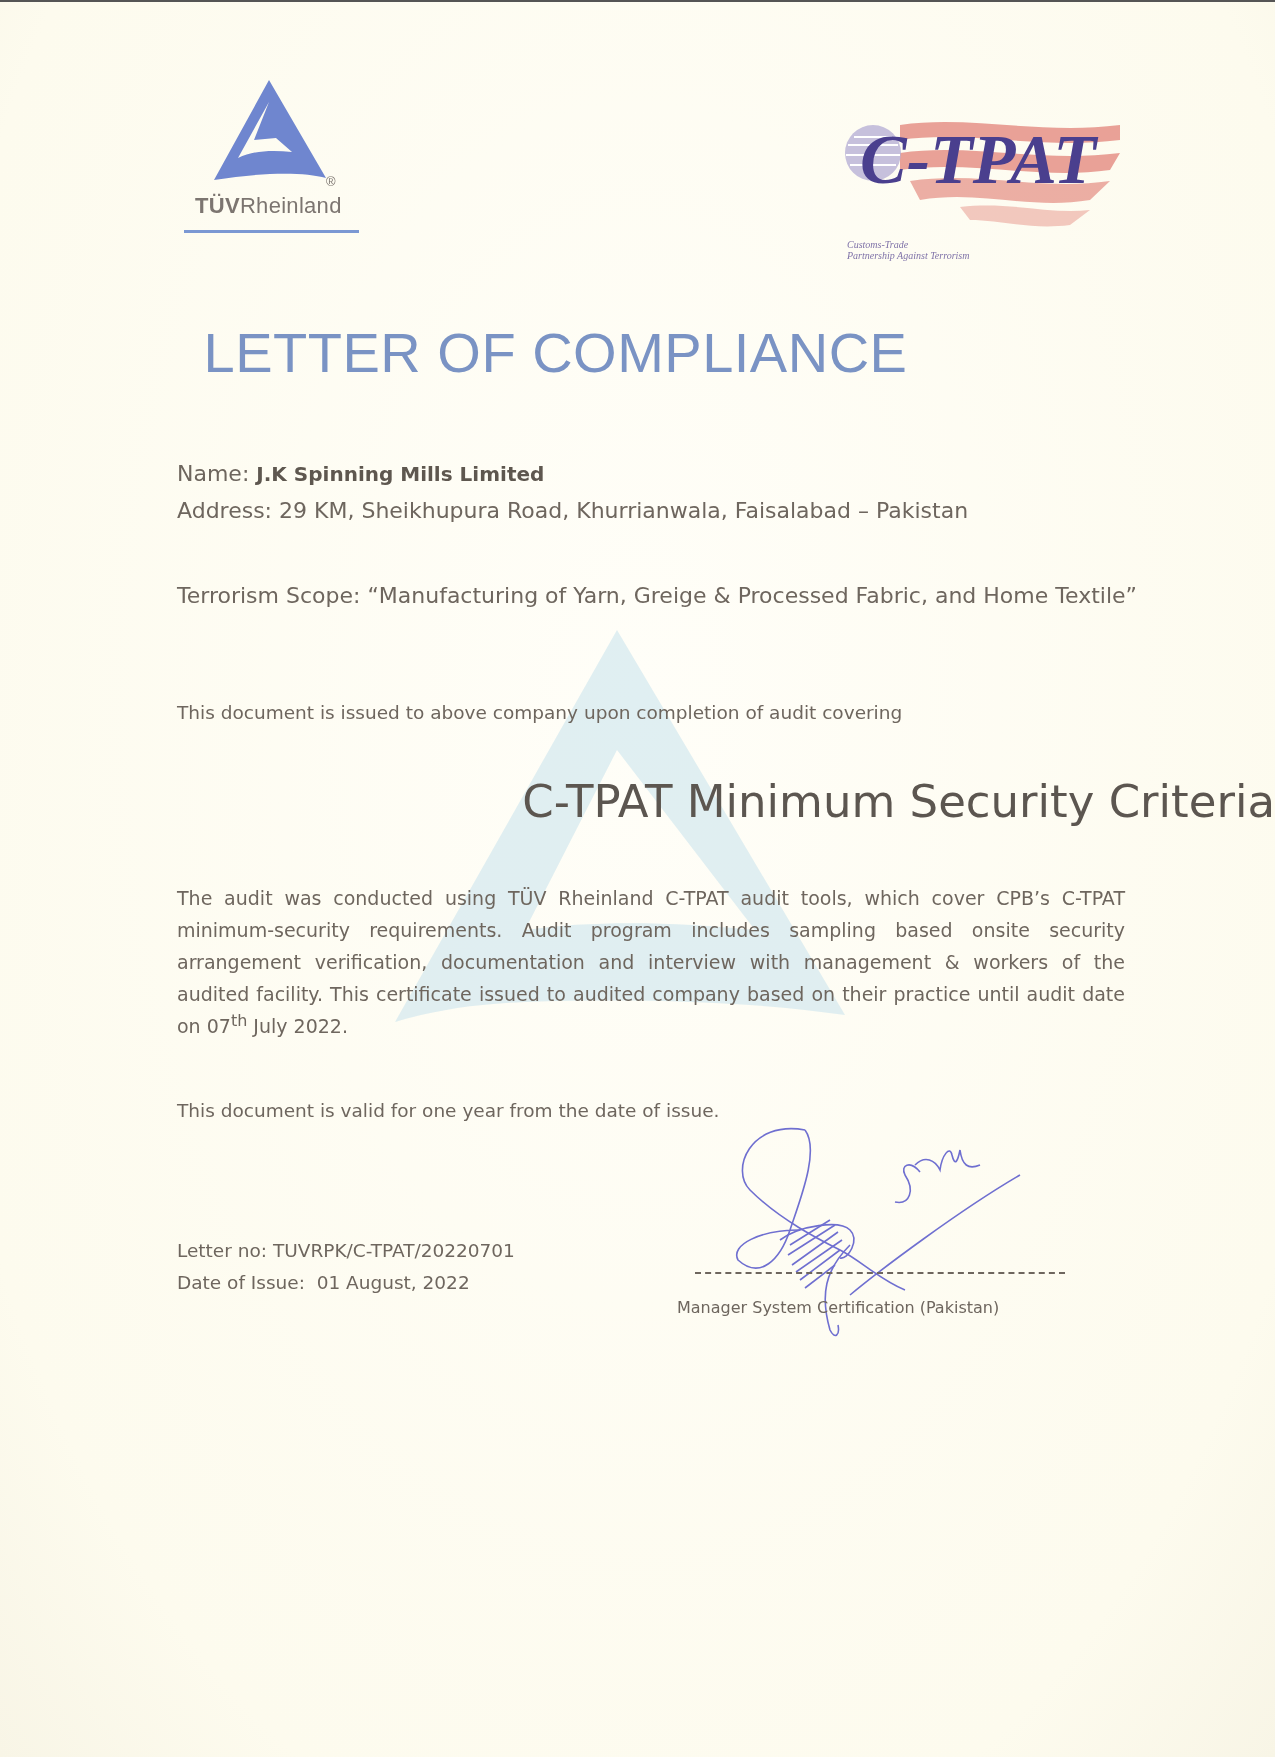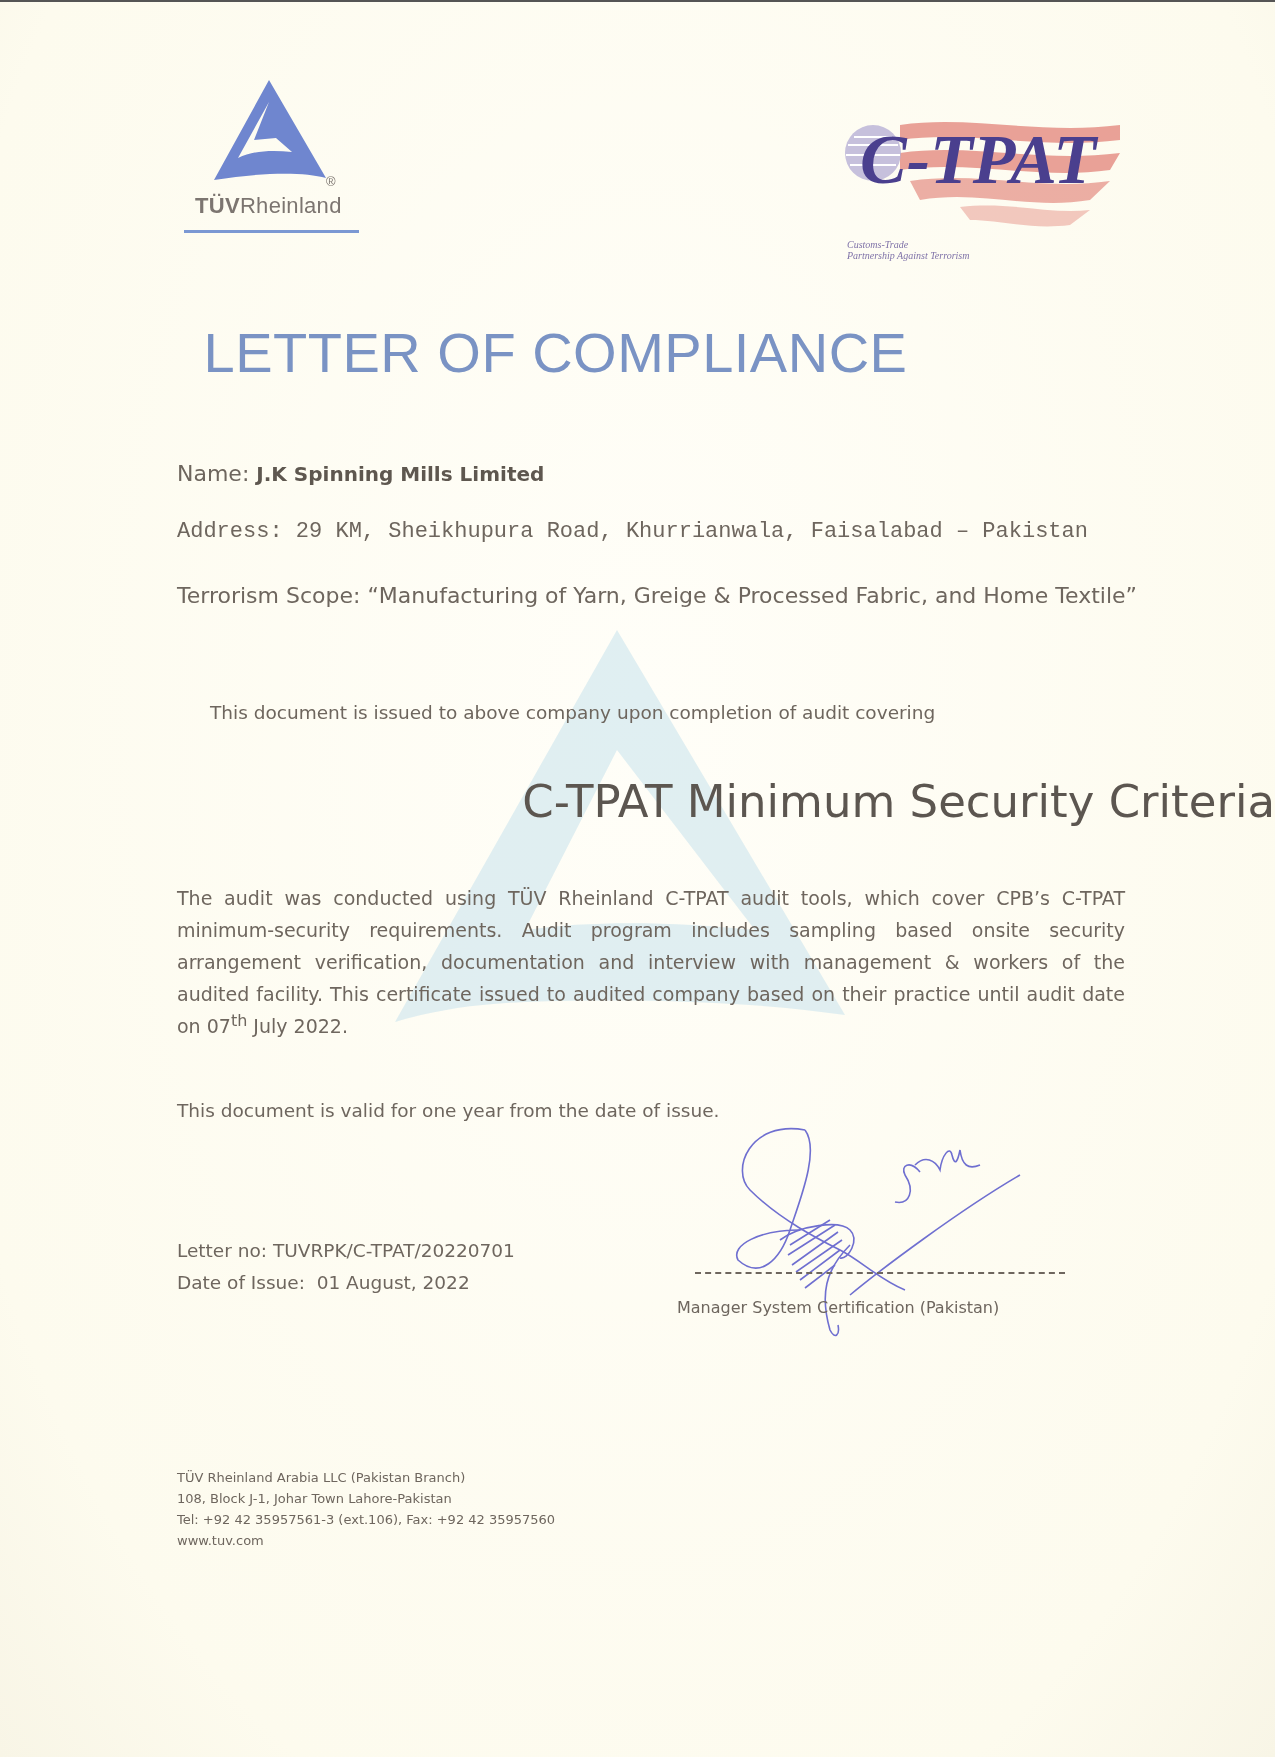--- a/index.html
+++ b/index.html
@@ -102,30 +102,30 @@
       <div>Partnership Against Terrorism</div>
     </div>
   </div>
 
   <h1 class="title">LETTER OF COMPLIANCE</h1>
 
   <div class="body-text field" style="top:455px;">
     <span>Name:</span>
     <b>J.K Spinning Mills Limited</b>
   </div>
-  <div class="body-text field" style="top:513px;font-family:Liberation Mono, monospace;">
+  <div class="body-text field" style="top:492px;">
     <span>Address:</span>
     <span>29 KM, Sheikhupura Road, Khurrianwala, Faisalabad – Pakistan</span>
   </div>
   <div class="body-text field" style="top:577px; width:960px;">
     <span>Terrorism Scope:</span>
     <span>“Manufacturing of Yarn, Greige &amp; Processed Fabric, and Home Textile”</span>
   </div>
 
-  <div class="body-text small" style="top:702px;margin-left:33px;">This document is issued to above company upon completion of audit covering</div>
+  <div class="body-text small" style="top:702px;">This document is issued to above company upon completion of audit covering</div>
 
   <div class="headline">C-TPAT Minimum Security Criteria</div>
 
   <div class="body-text para" style="top:882px;"><span>The audit was conducted using TÜV Rheinland C-TPAT audit tools, which cover CPB’s C-TPAT minimum-security requirements. Audit program includes sampling based onsite security arrangement verification, documentation and interview with management &amp; workers of the audited facility. This certificate issued to audited company based on their practice until audit date on 07</span><sup>th</sup><span> July 2022.</span></div>
 
   <div class="body-text small" style="top:1100px;">This document is valid for one year from the date of issue.</div>
 
   <div class="body-text small" style="top:1235px; line-height:32px;">
     <div><span>Letter no:</span> <span>TUVRPK/C-TPAT/20220701</span></div>
     <div><span>Date of Issue:</span>&nbsp; <span>01 August, 2022</span></div>
@@ -139,19 +139,13 @@
       <path d="M60 125 L100 100 M58 135 L105 105 M62 145 L108 112 M66 152 L112 120 M70 160 L110 130 M75 168 L105 145"></path>
       <path d="M120 175 C150 150 230 90 290 55"></path>
       <path d="M120 125 C95 150 90 175 100 210 C105 220 110 215 108 205"></path>
       <path d="M190 52 C180 40 170 45 175 55 C185 70 180 85 165 82"></path>
       <path d="M185 45 C195 35 205 40 210 50 C212 35 220 25 222 35 C225 48 228 40 230 30 C232 45 238 50 250 45"></path>
     </g>
   </svg>
   <div class="sig-line"></div>
   <div class="signatory">Manager System Certification (Pakistan)</div>
 
-  <div class="footer">
-    <div>TÜV Rheinland Arabia LLC  (Pakistan Branch)</div>
-    <div>108,  Block J-1, Johar Town Lahore-Pakistan</div>
-    <div>Tel: +92 42 35957561-3 (ext.106), Fax: +92 42 35957560</div>
-    <div>www.tuv.com</div>
-  </div>
 </div>
 
 </body></html>

